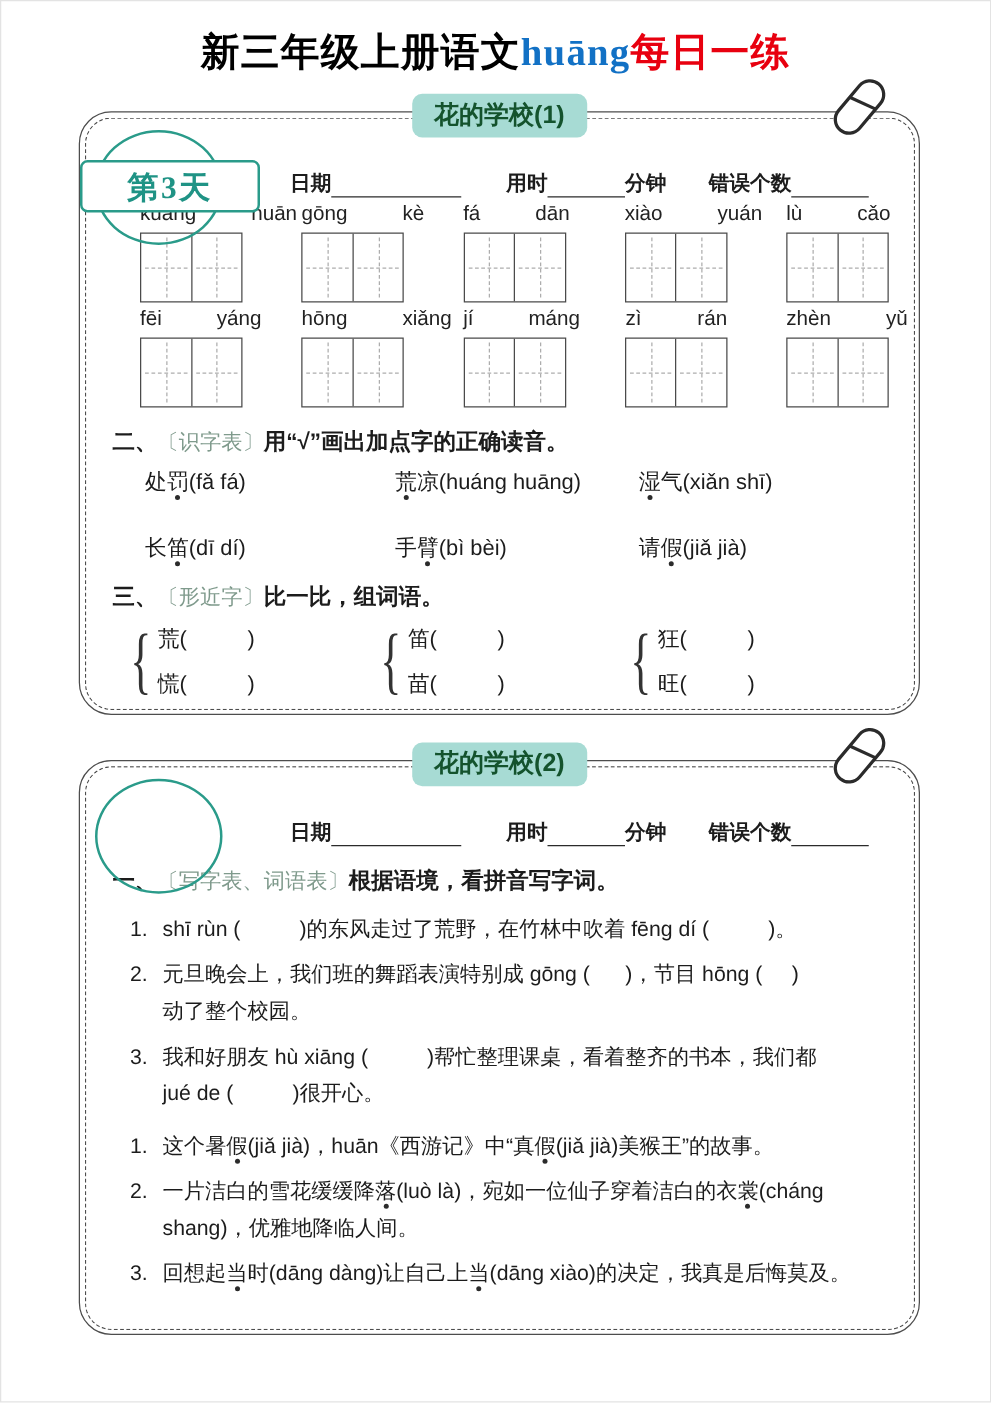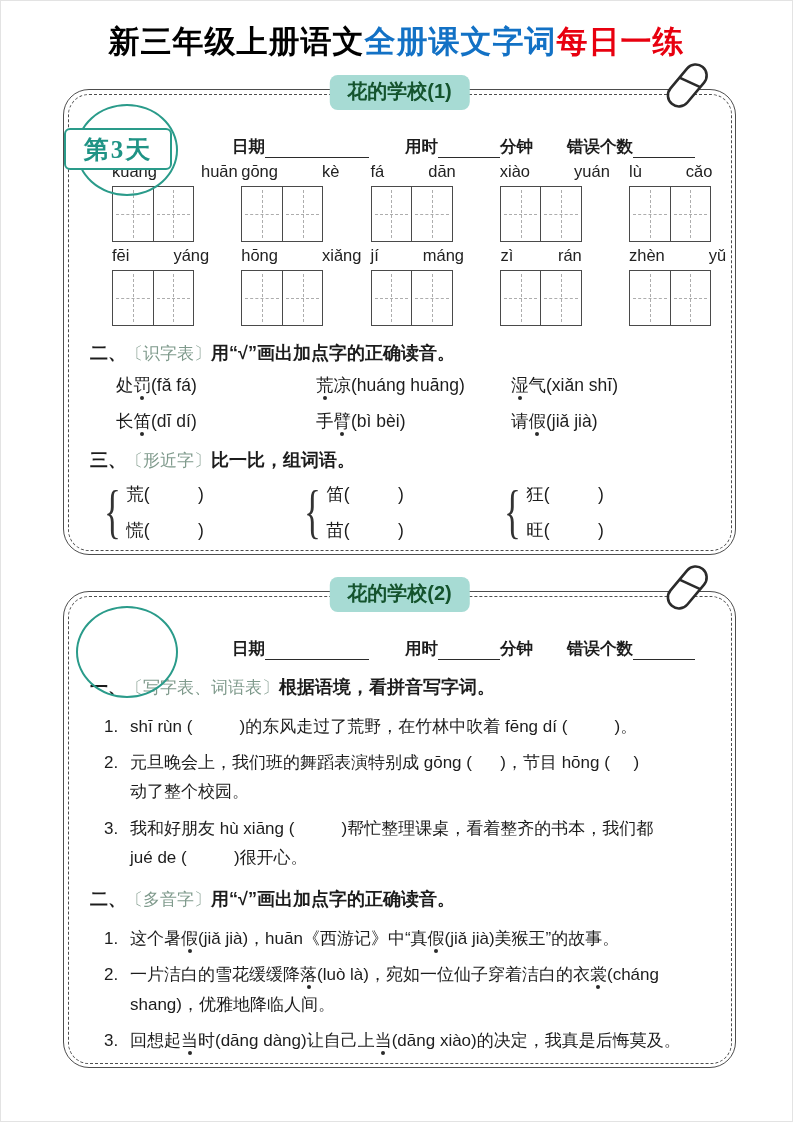--- a/index.html
+++ b/index.html
@@ -53,21 +53,21 @@
     font-size:20px; font-weight:bold; color:#14532d;
     white-space:nowrap; z-index:4;
   }
 
   .day-badge{ position:absolute; left:0px; top:14px; width:126px; height:94px; z-index:3; }
   .day-circle{
     position:absolute; left:12px; top:0; width:102px; height:92px;
     border:2px solid #2a9b8a; border-radius:50%;
   }
   .day-rect{
-    position:absolute; left:0px; top:24px; width:108px; height:42px;
+    position:absolute; left:0px; top:24px; width:144px; height:42px;
     background:#fff; border:2px solid #2a9b8a; border-radius:6px;
     display:flex; align-items:center; justify-content:center;
     font-size:25px; font-weight:bold; color:#1f9385; letter-spacing:2px;
     font-family:"Liberation Serif","DejaVu Serif",serif;
   }
 
   .meta-line{
     margin:46px 0 0 142px;
     font-size:16.5px; font-weight:bold; white-space:nowrap;
   }
@@ -88,21 +88,21 @@
   .py-label{ display:flex; height:24px; font-size:16.5px; color:#222;gap:44px; }
   .py-label span{ flex:1; text-align:center; white-space:nowrap; }
   .grid-box{ width:82px; height:56px; border:1.6px solid #4a4a4a; display:flex; background:#fff; }
   .gcell{ flex:1; position:relative; }
   .gcell + .gcell{ border-left:1.6px solid #4a4a4a; }
   .gcell::before{ content:''; position:absolute; top:3px; bottom:3px; left:50%; border-left:1px dashed #adadad; }
   .gcell::after{ content:''; position:absolute; left:3px; right:3px; top:50%; border-top:1px dashed #adadad; }
 
   .sec2-grid{
     display:grid; grid-template-columns:200px 195px 1fr;
-    row-gap:12px; padding:8px 0 0 26px;
+    row-gap:29px; padding:8px 0 0 26px;
     font-size:17.5px;
   }
   .em-dot{ position:relative; }
   .em-dot::after{
     content:''; position:absolute; left:50%; bottom:-5px;
     width:4px; height:4px; border-radius:50%; background:#2b2b2b;
     transform:translateX(-50%);
   }
 
   .pairs{ display:flex; padding:10px 0 0 12px; }
@@ -117,21 +117,21 @@
 
   .q-list{ padding:6px 0 0 14px; }
   .q-item{ display:flex; margin-top:7px; }
   .q-num{ width:26px; flex:none; font-size:17px; line-height:1.72; }
   .q-text{ flex:1; font-size:17px; line-height:1.72; white-space:pre-wrap; }
 </style>
 </head>
 <body>
 
 <div class="page-title">
-  <span class="tp-black">新三年级上册语文</span><span class="tp-blue">全册课文字词</span><span class="tp-red">每日一练</span>
+  <span class="tp-black">新三年级上册语文</span><span class="tp-blue">huāng</span><span class="tp-red">每日一练</span>
 </div>
 
 <div class="card card-1">
   <div class="clip">
     <svg width="26" height="52" viewBox="0 0 26 52">
       <rect x="2" y="2" width="22" height="48" rx="11" fill="#ffffff" stroke="#2b2b2b" stroke-width="2.6"></rect>
       <path d="M2 25 L24 19" stroke="#2b2b2b" stroke-width="2.6" fill="none"></path>
     </svg>
   </div>
   <div class="lesson-badge">花的学校(1)</div>
@@ -314,23 +314,20 @@
       <div class="q-text">元旦晚会上，我们班的舞蹈表演特别成 gōng (      )，节目 hōng (     )
 动了整个校园。</div>
     </div>
     <div class="q-item">
       <span class="q-num">3.</span>
       <div class="q-text">我和好朋友 hù xiāng (          )帮忙整理课桌，看着整齐的书本，我们都
 jué de (          )很开心。</div>
     </div>
   </div>
 
-  <div class="sec-head">
-    <span>二、</span><span class="sec-tag">〔多音字〕</span><span>用“√”画出加点字的正确读音。</span>
-  </div>
 
   <div class="q-list">
     <div class="q-item">
       <span class="q-num">1.</span>
       <div class="q-text"><span>这个暑</span><span class="em-dot">假</span><span>(jiǎ jià)，huān《西游记》中“真</span><span class="em-dot">假</span><span>(jiǎ jià)美猴王”的故事。</span></div>
     </div>
     <div class="q-item">
       <span class="q-num">2.</span>
       <div class="q-text"><span>一片洁白的雪花缓缓降</span><span class="em-dot">落</span><span>(luò là)，宛如一位仙子穿着洁白的衣</span><span class="em-dot">裳</span><span>(cháng
 shang)，优雅地降临人间。</span></div>

